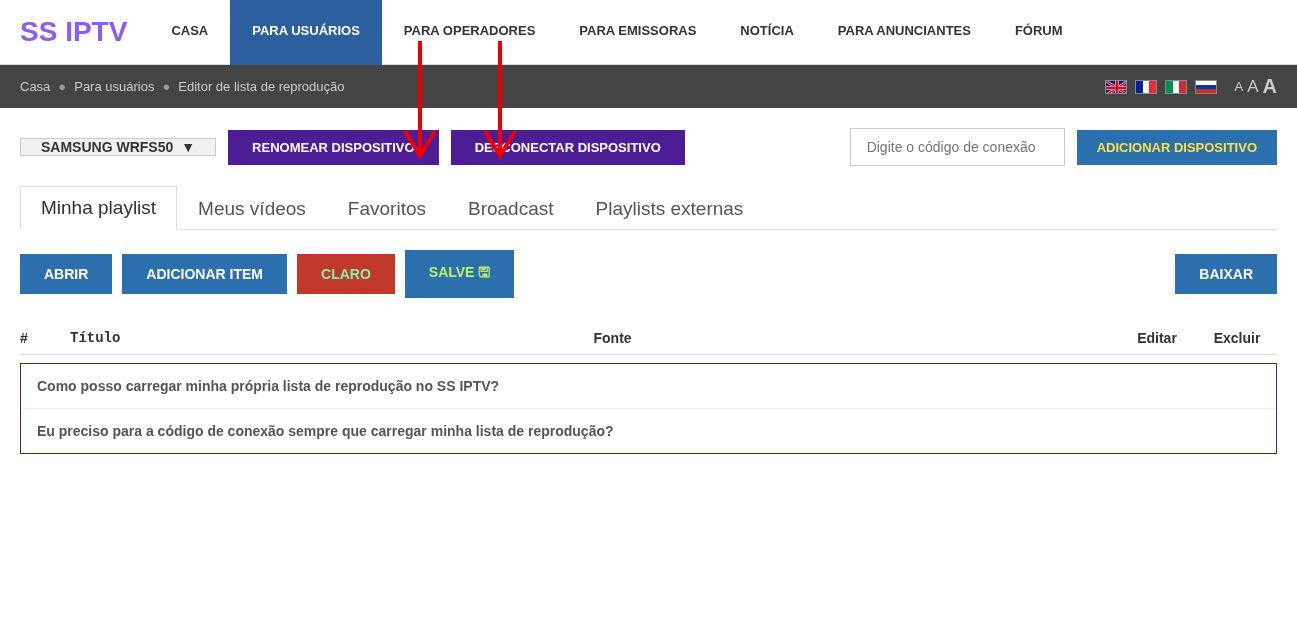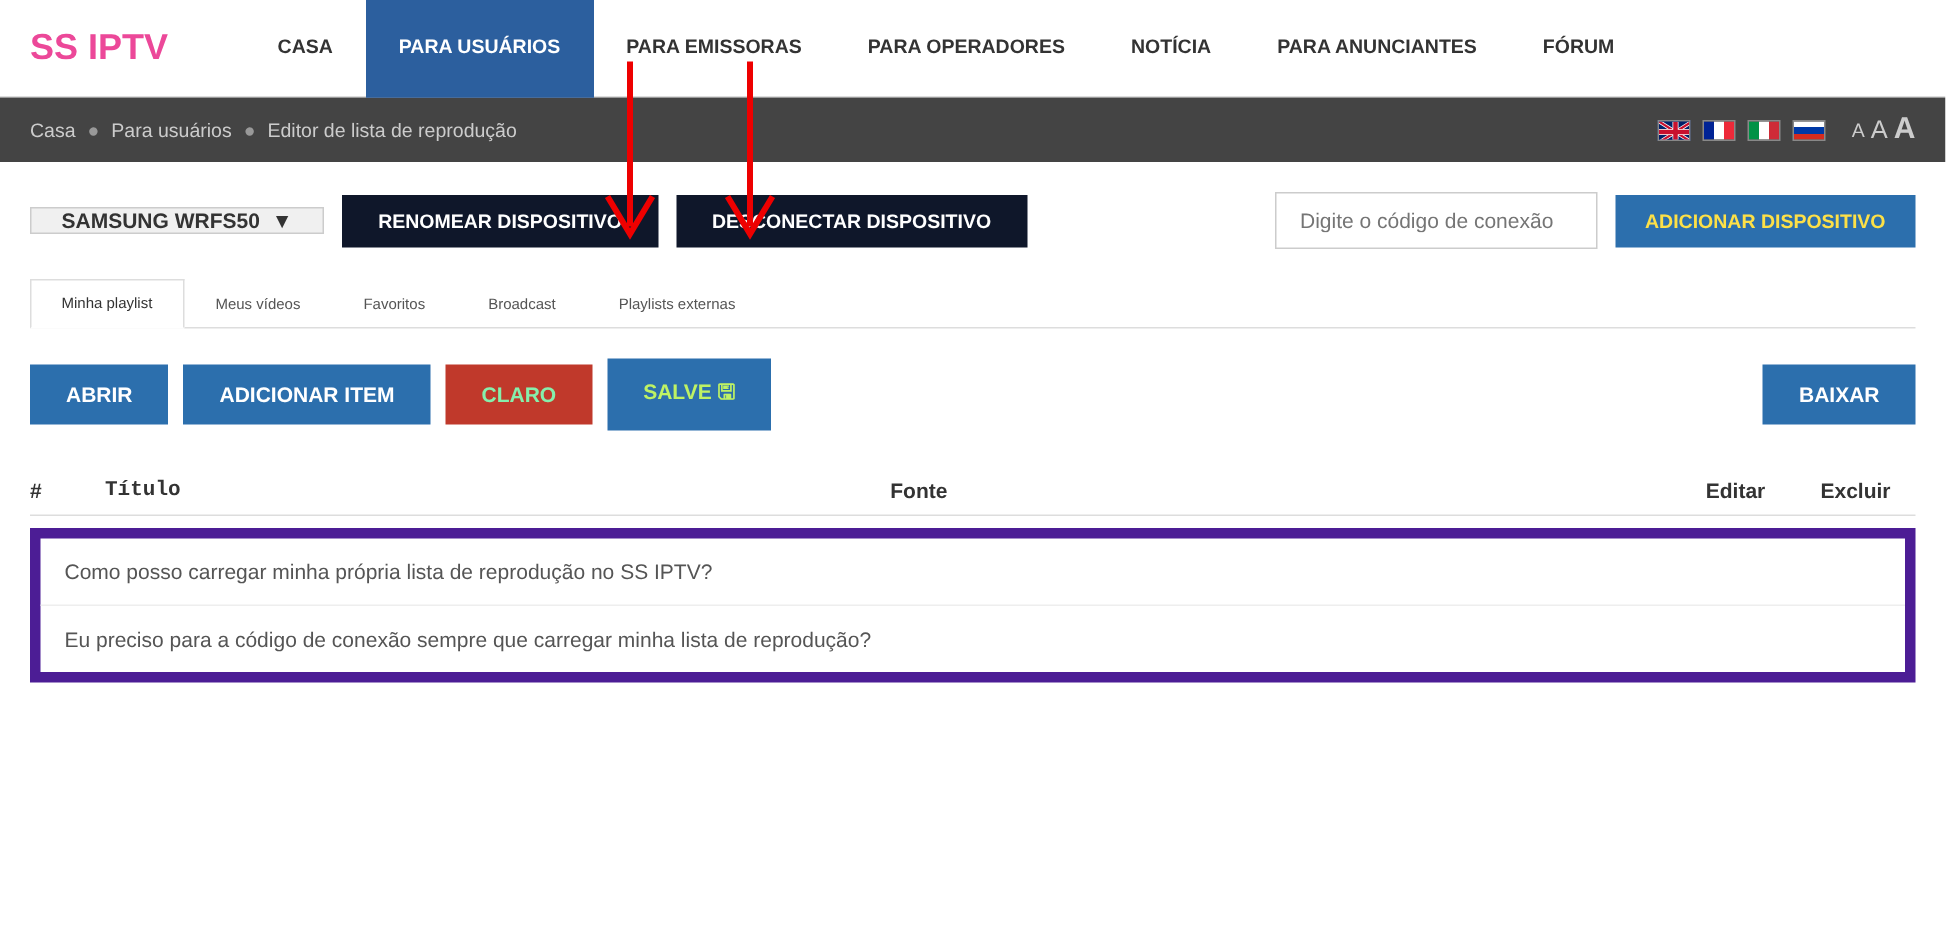--- a/index.html
+++ b/index.html
@@ -7,24 +7,24 @@
 
     
     .top-nav {
       display: flex;
       align-items: center;
       padding: 0 20px;
       height: 65px;
       border-bottom: 1px solid #ddd;
     }
     .site-logo {
-      font-size: 24px;
+      font-size: 28px;
       font-weight: bold;
-      color: #ec4899;
-      margin-right: 51px;
+      color: #8b5cf6;
+      margin-right: 22px;
       text-decoration: none;
       white-space: nowrap;
     }
     .nav-links {
       display: flex;
       align-items: center;
       height: 100%;
       gap: 0;
       flex: 1;
     }
@@ -110,21 +110,21 @@
       padding: 0 20px;
       font-size: 14px;
       font-weight: 600;
       cursor: pointer;
       display: flex;
       align-items: center;
       gap: 8px;
       min-width: 160px;
     }
     .btn-dark {
-      background: #0f172a;
+      background: #4c1d95;
       color: #fff;
       border: none;
       padding: 10px 24px;
       font-size: 13px;
       font-weight: 600;
       cursor: pointer;
       text-transform: uppercase;
     }
     .connection-input {
       flex: 1;
@@ -149,21 +149,21 @@
     
     .tabs-row {
       display: flex;
       align-items: center;
       border-bottom: 1px solid #ddd;
       margin-bottom: 20px;
     }
     .tab-item {
       padding: 10px 20px;
       cursor: pointer;
-      font-size: 10px;
+      font-size: 19px;
       color: #555;
       border: 1px solid transparent;
       border-bottom: none;
       margin-bottom: -1px;
     }
     .tab-item.active {
       border: 1px solid #ddd;
       border-bottom: 1px solid #fff;
       color: #333;
       background: #fff;
@@ -219,22 +219,23 @@
       color: #333;
     }
     .col-num { width: 50px; }
     .col-title { flex: 1; font-family: Liberation Mono, monospace; }
     .col-source { flex: 1; }
     .col-edit { width: 80px; text-align: center; }
     .col-delete { width: 80px; text-align: center; }
 
     
     .table-content {
-      border: 7px solid #4c1d95;
+      border: 1px solid #4c1d95;
       margin-top: 8px;
+      font-weight: bold;
     }
     .table-info-row {
       padding: 14px 16px;
       font-size: 14px;
       color: #555;
       border-bottom: 1px solid #eee;
     }
     .table-info-row:last-child { border-bottom: none; }
 
     
@@ -258,22 +259,22 @@
   </style>
 </head>
 <body>
 
 <header>
   <nav class="top-nav">
     <a class="site-logo">SS IPTV</a>
     <div class="nav-links">
       <a class="nav-item">CASA</a>
       <a class="nav-item active">PARA USUÁRIOS</a>
+      <a class="nav-item">PARA OPERADORES</a>
       <a class="nav-item">PARA EMISSORAS</a>
-      <a class="nav-item">PARA OPERADORES</a>
       <a class="nav-item">NOTÍCIA</a>
       <a class="nav-item">PARA ANUNCIANTES</a>
       <a class="nav-item">FÓRUM</a>
     </div>
   </nav>
 </header>
 
 <div class="breadcrumb-bar">
   <div class="breadcrumb-left">
     <a class="breadcrumb-link">Casa</a>

